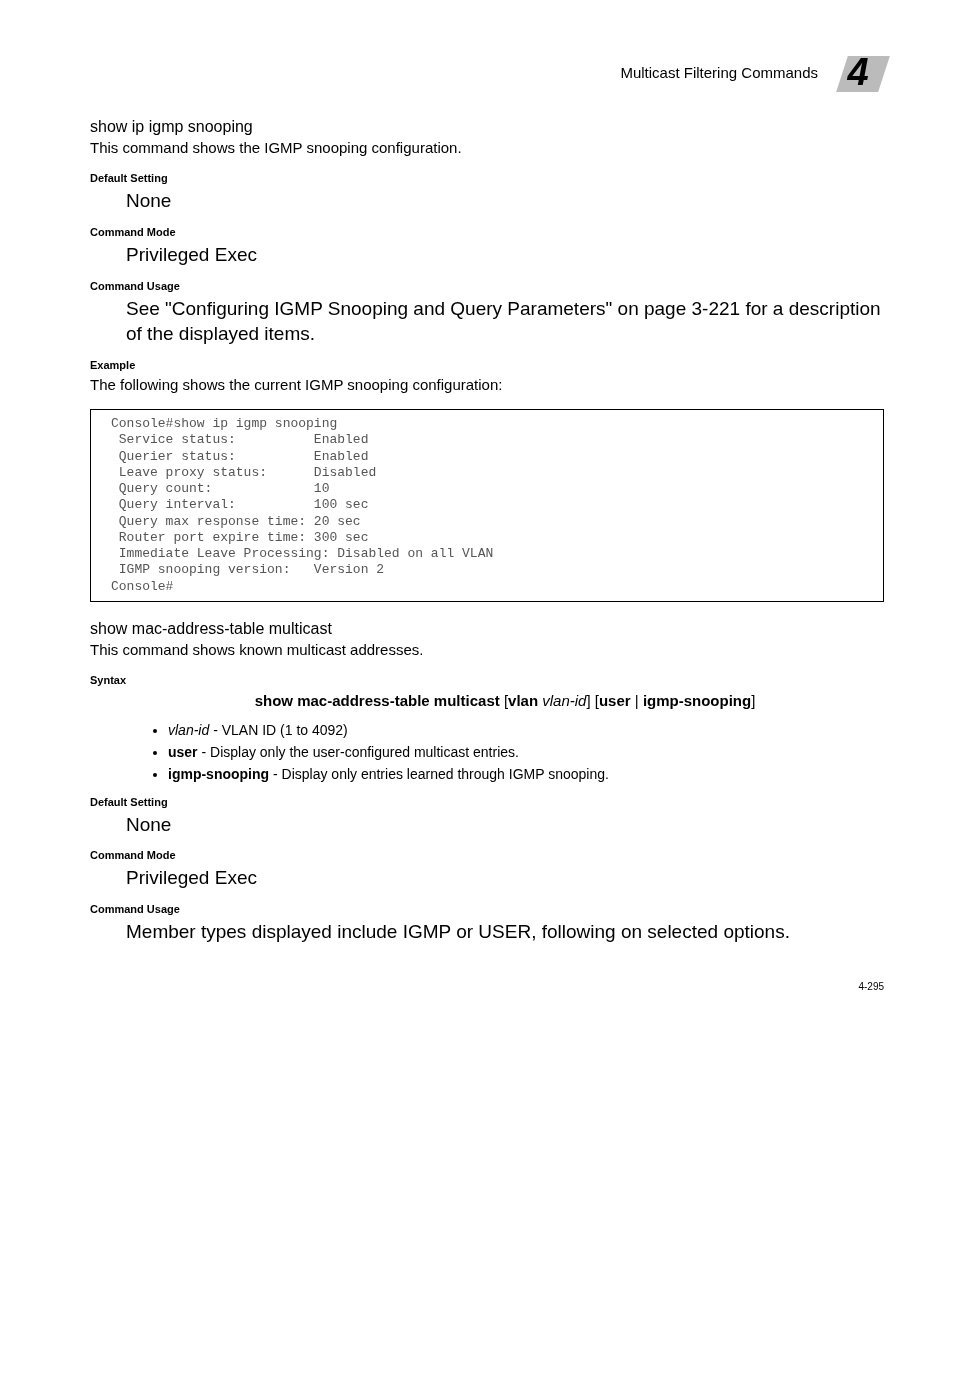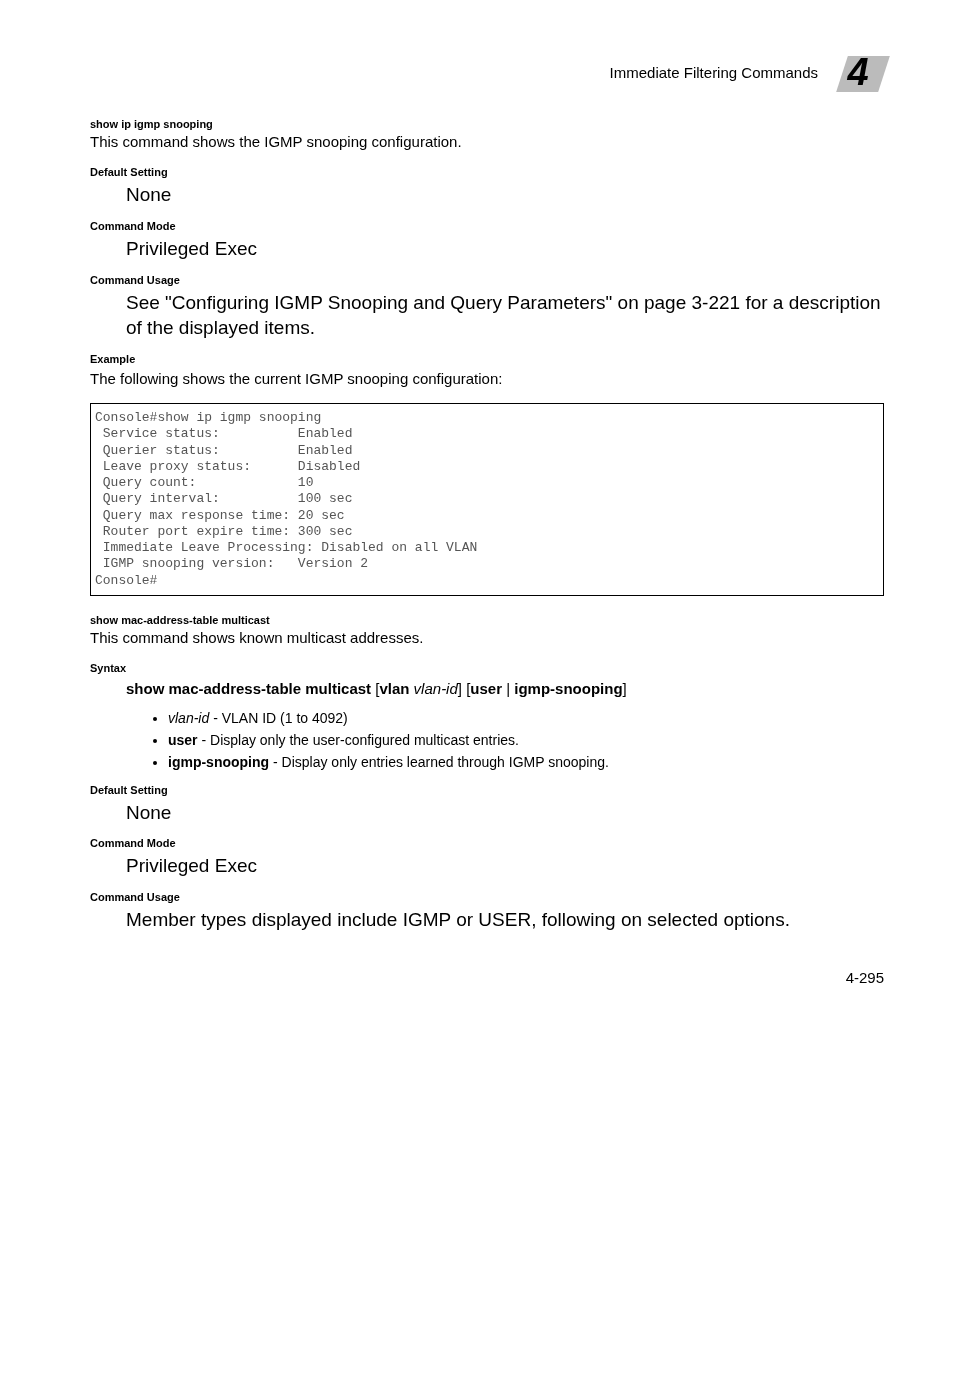--- a/index.html
+++ b/index.html
@@ -43,22 +43,22 @@
   }
   .page-badge .num {
     position: relative;
     font-weight: 900;
     font-size: 38px;
     font-style: italic;
     color: #000;
     z-index: 1;
   }
   h2.cmd-title {
-    font-size: 11px;
-    font-weight: bold;
+    font-size: 16px;
+    font-weight: normal;
     margin: 4px 0 2px 0;
   }
   p.body {
     font-size: 15px;
     margin: 2px 0 14px 0;
     line-height: 1.35;
   }
   p.sub-head {
     font-size: 11px;
     font-weight: bold;
@@ -69,56 +69,57 @@
   }
   .indent p {
     font-size: 19px;
     margin: 2px 0 12px 0;
     line-height: 1.35;
   }
   .syntax-line {
     font-size: 15px;
     margin: 4px 0 10px 36px;
     line-height: 1.4;
+    text-align: center;
   }
   ul.bullets {
     list-style-type: disc;
     margin: 4px 0 12px 78px;
     padding: 0;
   }
   ul.bullets li {
     font-size: 14px;
     margin: 3px 0;
     line-height: 1.35;
   }
   .code-box {
     border: 1px solid #000;
-    padding: 6px 4px;
+    padding: 6px 20px;
     font-family: "Courier New", monospace;
     font-size: 13px;
     color: #555;
     white-space: pre;
     margin: 6px 0 18px 0;
     line-height: 1.25;
   }
   .footer {
     text-align: right;
-    font-size: 15px;
+    font-size: 10px;
     margin-top: 36px;
   }
   em { font-style: italic; }
   strong { font-weight: bold; }
 </style>
 </head>
 <body>
 
 <div class="page">
 
   <div class="header-row">
-    <span class="header-text">Immediate Filtering Commands</span>
+    <span class="header-text">Multicast Filtering Commands</span>
     <div class="page-badge">
       <div class="shadow"></div>
       <div class="num">4</div>
     </div>
   </div>
 
   <h2 class="cmd-title">show ip igmp snooping</h2>
   <p class="body">This command shows the IGMP snooping configuration.</p>
 
   <p class="sub-head">Default Setting</p>

